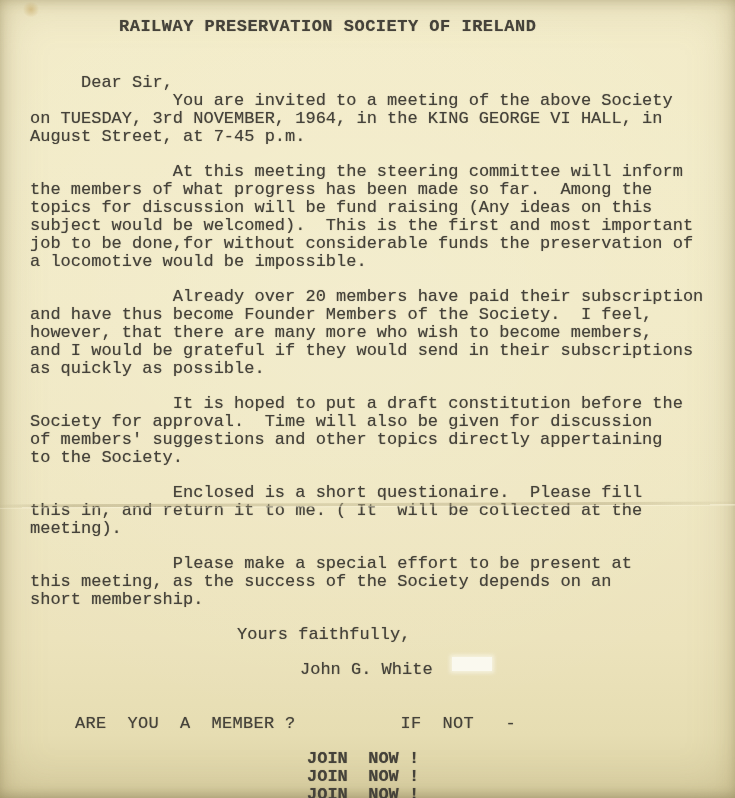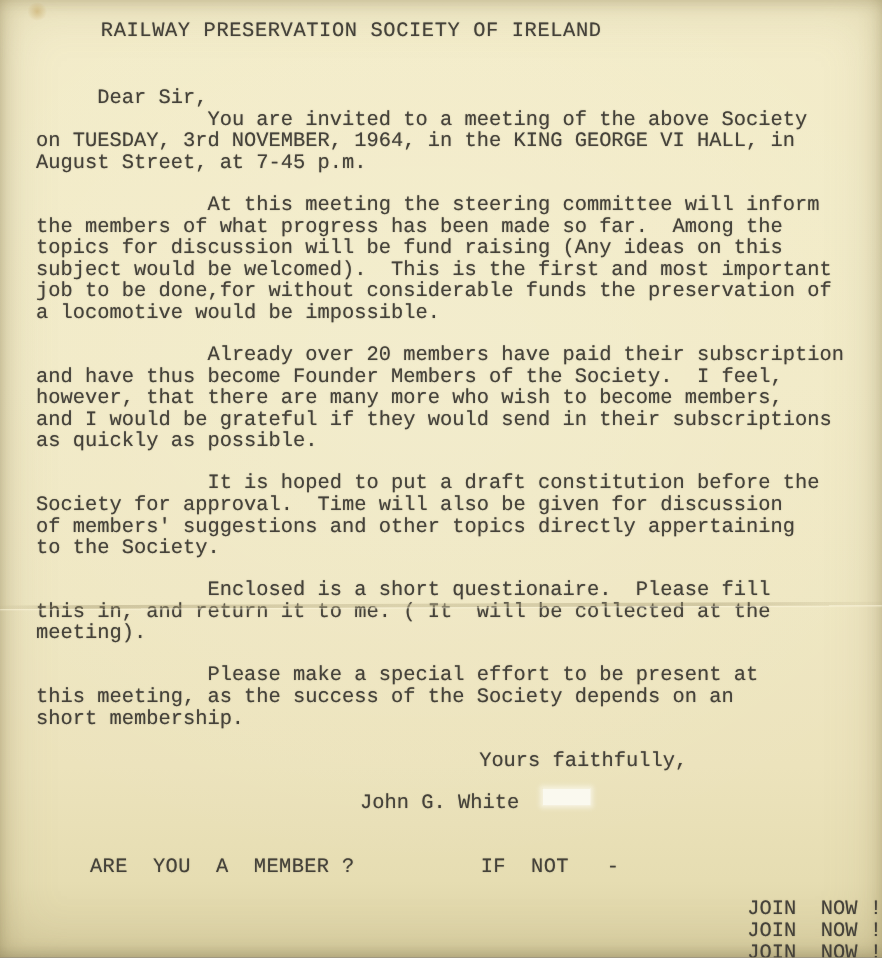--- a/index.html
+++ b/index.html
@@ -58,56 +58,54 @@
     position: absolute;
     left: 452px;
     top: 657px;
     width: 40px;
     height: 14px;
     background: rgba(253,253,248,0.85);
     box-shadow: 0 0 4px 2px rgba(253,253,248,0.6);
     pointer-events: none;
   }
   .title {
-    margin: 18px 0 0 84px;
+    margin: 18px 0 0 119px;
     font-size: 17px;
-    font-weight: normal;
+    font-weight: bold;
     letter-spacing: 0.5px;
     line-height: 18px;
   }
   .para {
     white-space: pre-wrap;
     margin: 0 18px 17px 30px;
   }
   .p-first {
     margin-top: 38px;
   }
   .valediction {
     white-space: pre;
     margin: 17px 0 0 237px;
-    text-align: center;
   }
   .signature {
     white-space: pre;
     margin: 17px 0 0 300px;
   }
   .member-line {
     white-space: pre;
     margin: 36px 0 0 75px;
     font-weight: normal;
     letter-spacing: 0.3px;
   }
   .join-block {
     margin-top: 17px;
   }
   .join {
     white-space: pre;
     margin: 0 0 0 307px;
-    font-weight: normal;
-    text-align: right;
+    font-weight: bold;
   }
 </style>
 </head>
 <body>
 
 <div class="paper">
   <div class="stain"></div>
   <div class="crease"></div>
   <div class="white-patch"></div>
 

